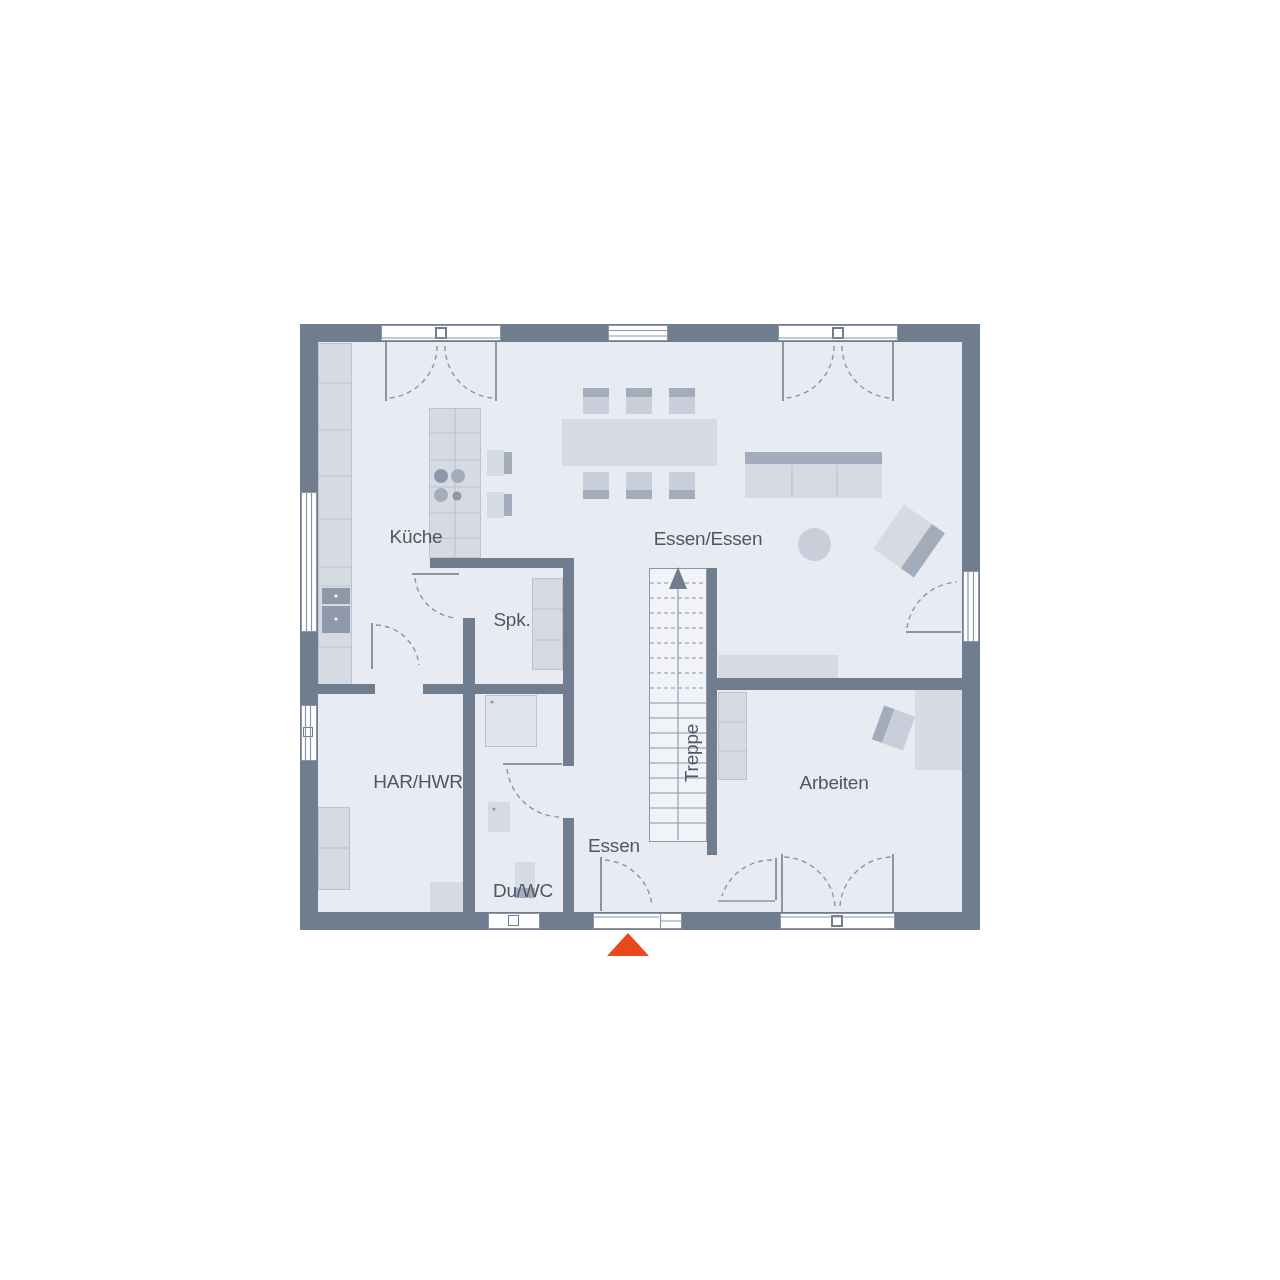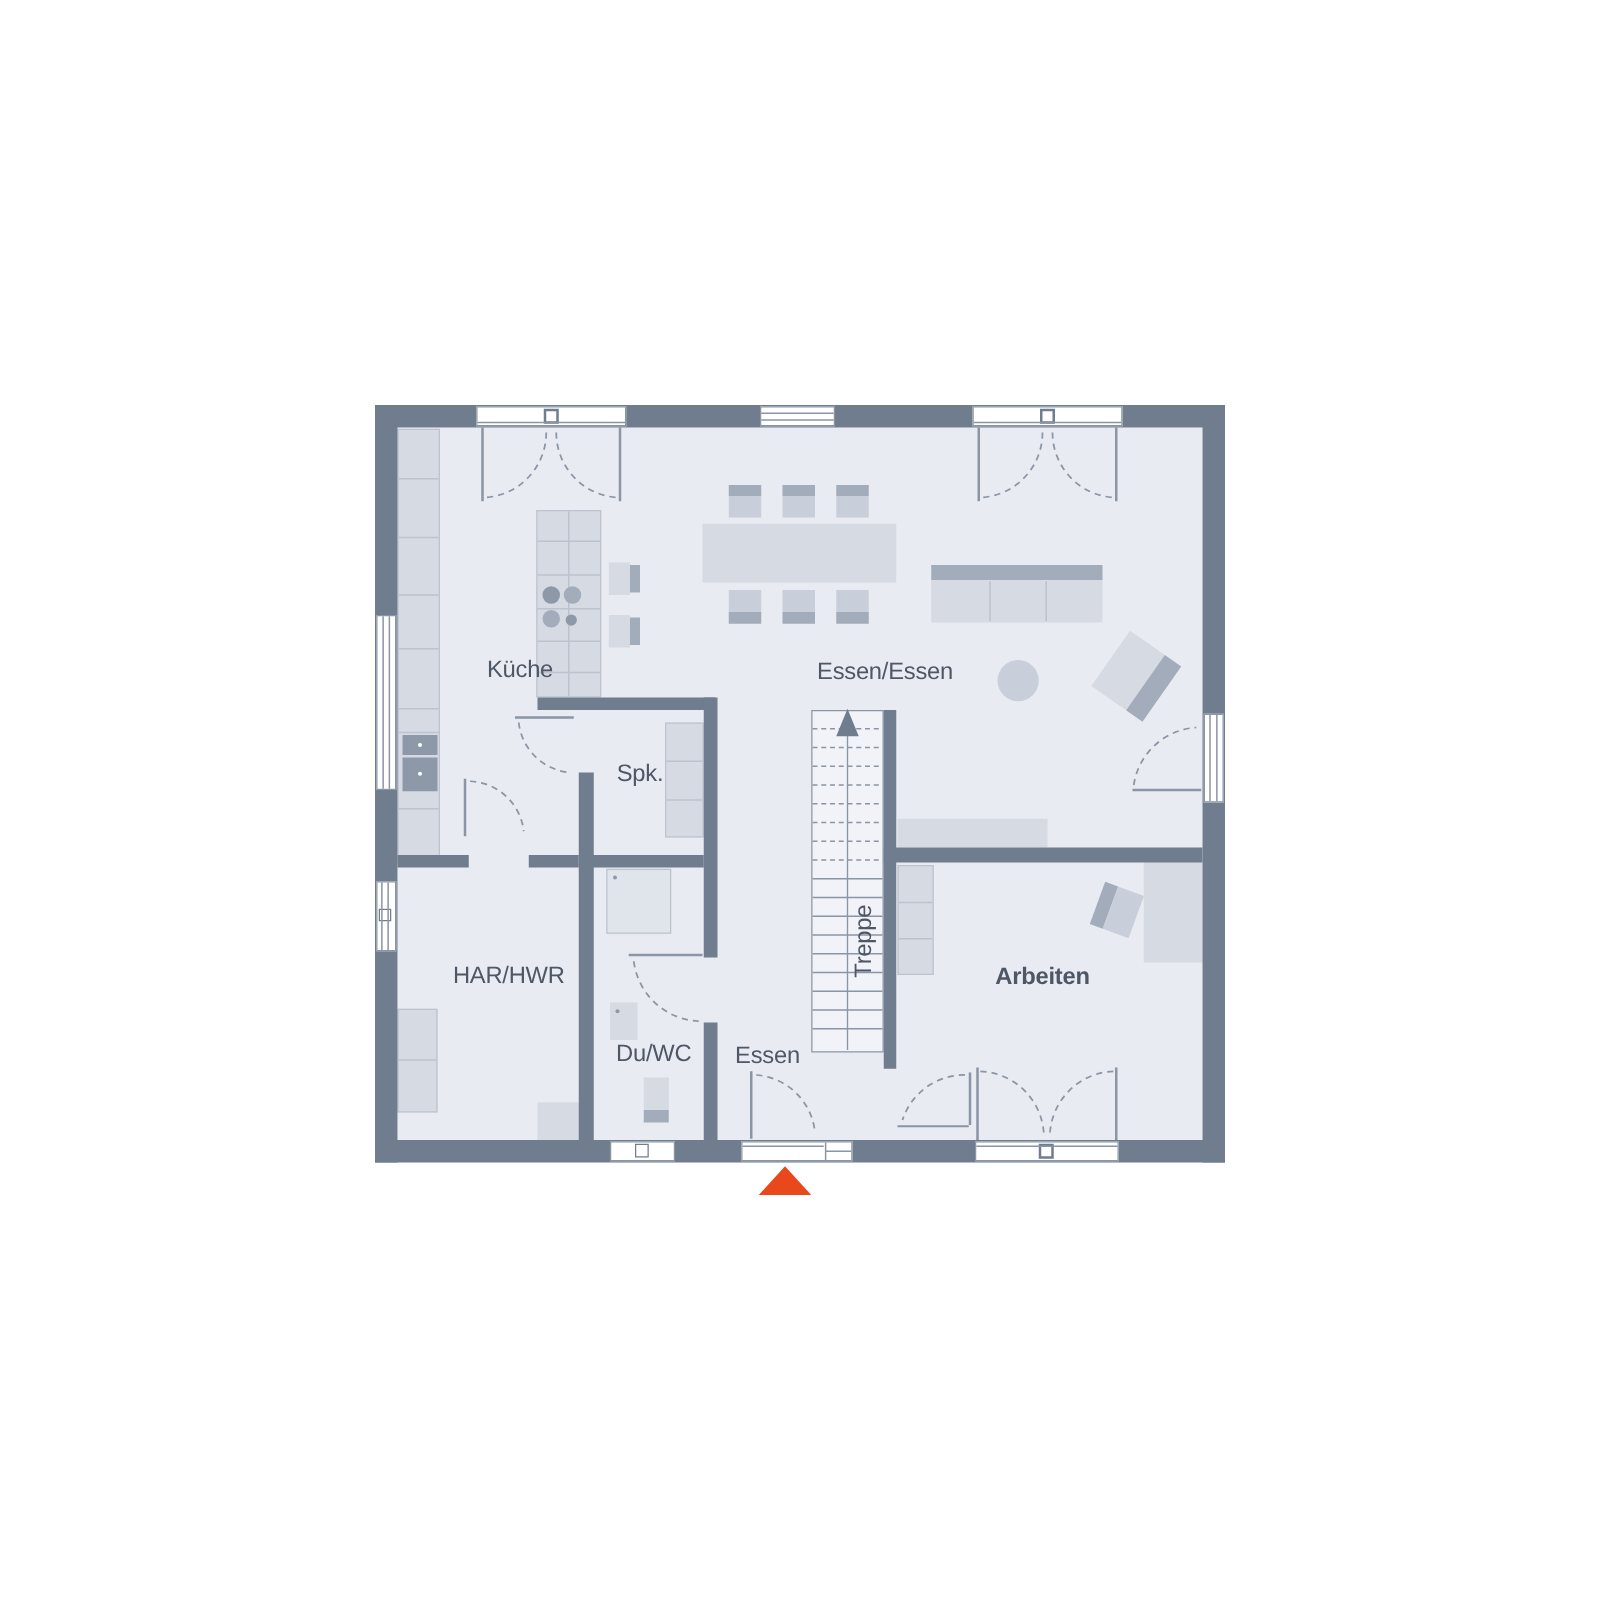--- a/index.html
+++ b/index.html
@@ -166,19 +166,19 @@
       <path d="M376 625 A45 45 0 0 1 419 665"></path>
       <path d="M507 769 A55 55 0 0 0 559 817"></path>
       <path d="M907 628 A54 54 0 0 1 957 582"></path>
     </g>
   </svg>
 
   <span class="label" style="left:416px;top:536px;">Küche</span>
   <span class="label" style="left:708px;top:538px;">Essen/Essen</span>
   <span class="label" style="left:512px;top:619px;">Spk.</span>
   <span class="label rot" style="left:691px;top:753px;">Treppe</span>
-  <span class="label" style="left:407px;top:781px;">HAR/HWR</span>
-  <span class="label" style="left:523px;top:843px;">Du/WC</span>
+  <span class="label" style="left:418px;top:781px;">HAR/HWR</span>
+  <span class="label" style="left:523px;top:890px;">Du/WC</span>
   <span class="label" style="left:614px;top:845px;">Essen</span>
-  <span class="label" style="left:834px;top:782px;font-weight:bold;">Arbeiten</span>
+  <span class="label" style="left:834px;top:782px;">Arbeiten</span>
 
   <div class="abs tri" style="left:607px;top:933px;"></div>
 </div>
 
 </body></html>

